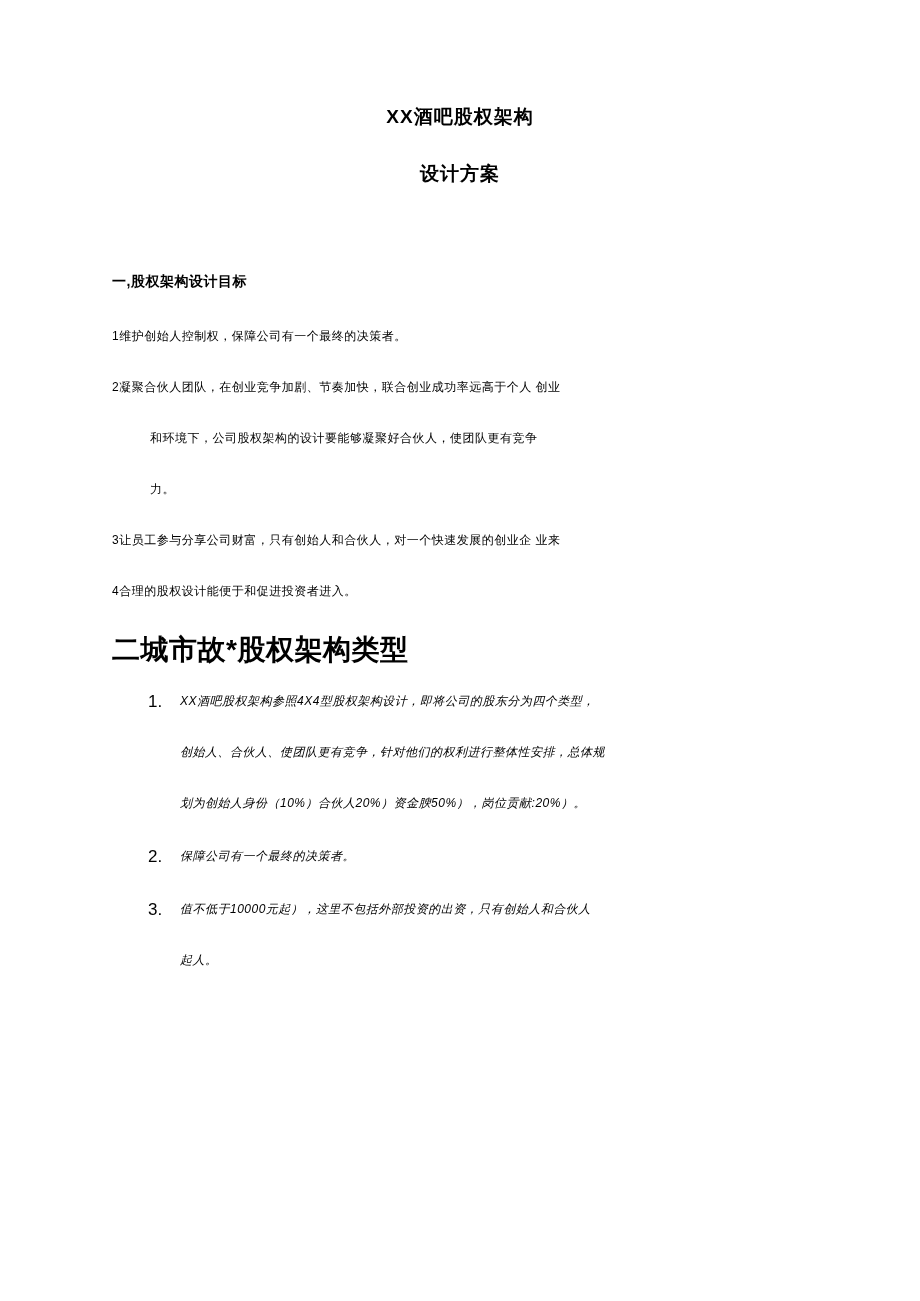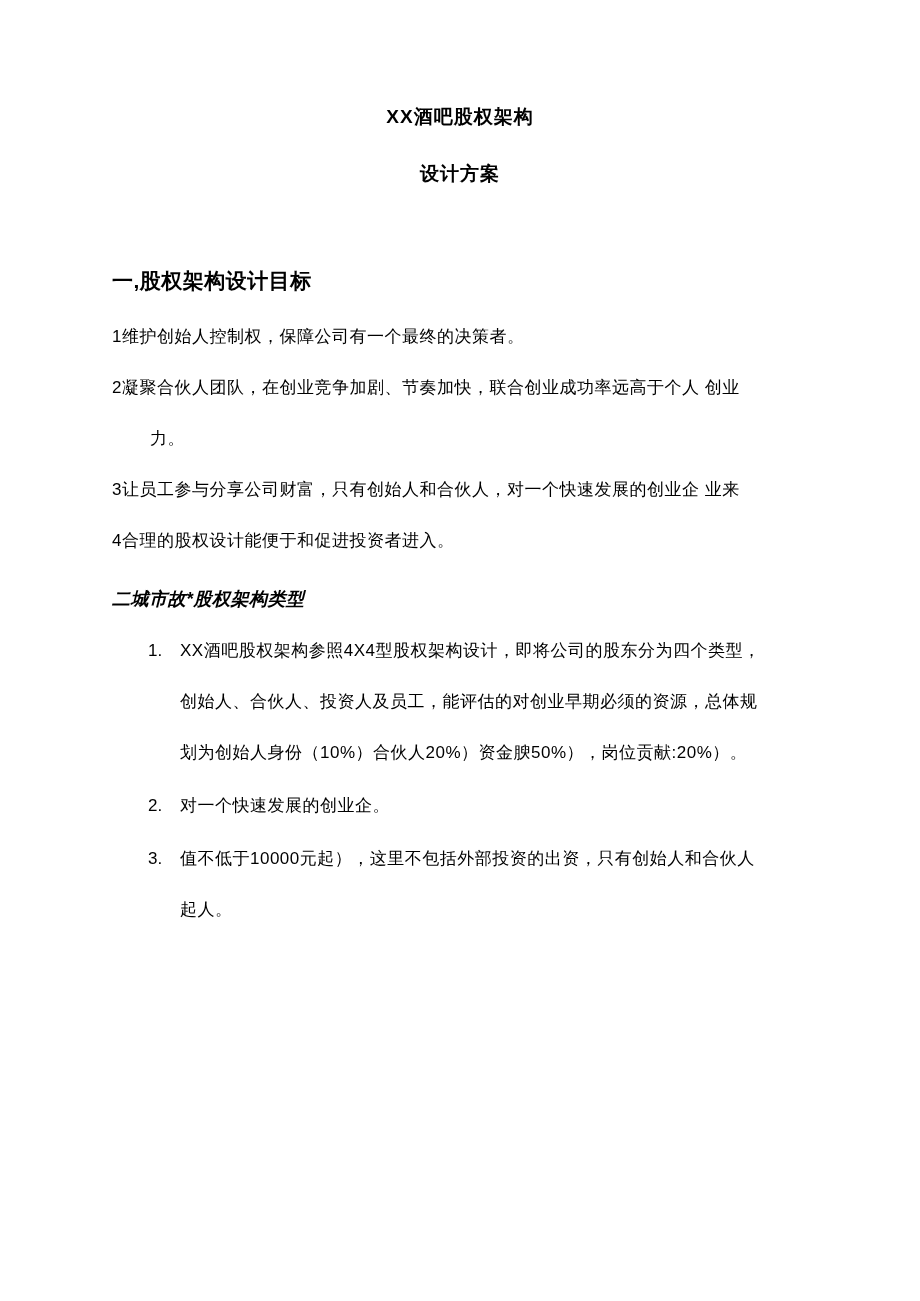--- a/index.html
+++ b/index.html
@@ -30,31 +30,30 @@
   }
   .content {
     padding: 0 100px 0 112px;
   }
   .sec-heading {
     font-weight: 700;
     letter-spacing: 0.5px;
   }
   .sec1-heading {
     margin: 80px 0 16px 0;
-    font-size: 21px;
+    font-size: 14px;
     line-height: 28px;
   }
   .sec2-heading {
     margin: 19px 0 12px 0;
-    font-size: 18px;
+    font-size: 28px;
     line-height: 28px;
-    font-style: italic;
   }
   .line {
-    font-size: 17px;
+    font-size: 12px;
     line-height: 51px;
     letter-spacing: 0.5px;
     white-space: nowrap;
   }
   .indent {
     padding-left: 38px;
   }
   .list-item {
     display: flex;
     padding-left: 36px;
@@ -62,66 +61,68 @@
   }
   .list-num {
     flex: none;
     width: 32px;
     font-size: 17px;
     line-height: 51px;
   }
   .list-lines {
     flex: 1;
     min-width: 0;
+    font-style: italic;
   }
 </style>
 </head>
 <body>
 
 <div class="page">
 
   <div class="doc-title">XX酒吧股权架构</div>
   <div class="doc-title doc-subtitle">设计方案</div>
 
   <div class="content">
 
     <div class="sec-heading sec1-heading">一,股权架构设计目标</div>
 
     <div class="para">
       <div class="line">1维护创始人控制权，保障公司有一个最终的决策者。</div>
     </div>
 
     <div class="para">
       <div class="line">2凝聚合伙人团队，在创业竞争加剧、节奏加快，联合创业成功率远高于个人 创业</div>
+      <div class="line indent">和环境下，公司股权架构的设计要能够凝聚好合伙人，使团队更有竞争</div>
       <div class="line indent">力。</div>
     </div>
 
     <div class="para">
       <div class="line">3让员工参与分享公司财富，只有创始人和合伙人，对一个快速发展的创业企 业来</div>
     </div>
 
     <div class="para">
       <div class="line">4合理的股权设计能便于和促进投资者进入。</div>
     </div>
 
     <div class="sec-heading sec2-heading">二城市故*股权架构类型</div>
 
     <div class="list-item">
       <span class="list-num">1.</span>
       <div class="list-lines">
         <div class="line">XX酒吧股权架构参照4X4型股权架构设计，即将公司的股东分为四个类型，</div>
-        <div class="line">创始人、合伙人、投资人及员工，能评估的对创业早期必须的资源，总体规</div>
+        <div class="line">创始人、合伙人、使团队更有竞争，针对他们的权利进行整体性安排，总体规</div>
         <div class="line">划为创始人身份（10%）合伙人20%）资金腴50%），岗位贡献:20%）。</div>
       </div>
     </div>
 
     <div class="list-item">
       <span class="list-num">2.</span>
       <div class="list-lines">
-        <div class="line">对一个快速发展的创业企。</div>
+        <div class="line">保障公司有一个最终的决策者。</div>
       </div>
     </div>
 
     <div class="list-item">
       <span class="list-num">3.</span>
       <div class="list-lines">
         <div class="line">值不低于10000元起），这里不包括外部投资的出资，只有创始人和合伙人</div>
         <div class="line">起人。</div>
       </div>
     </div>

